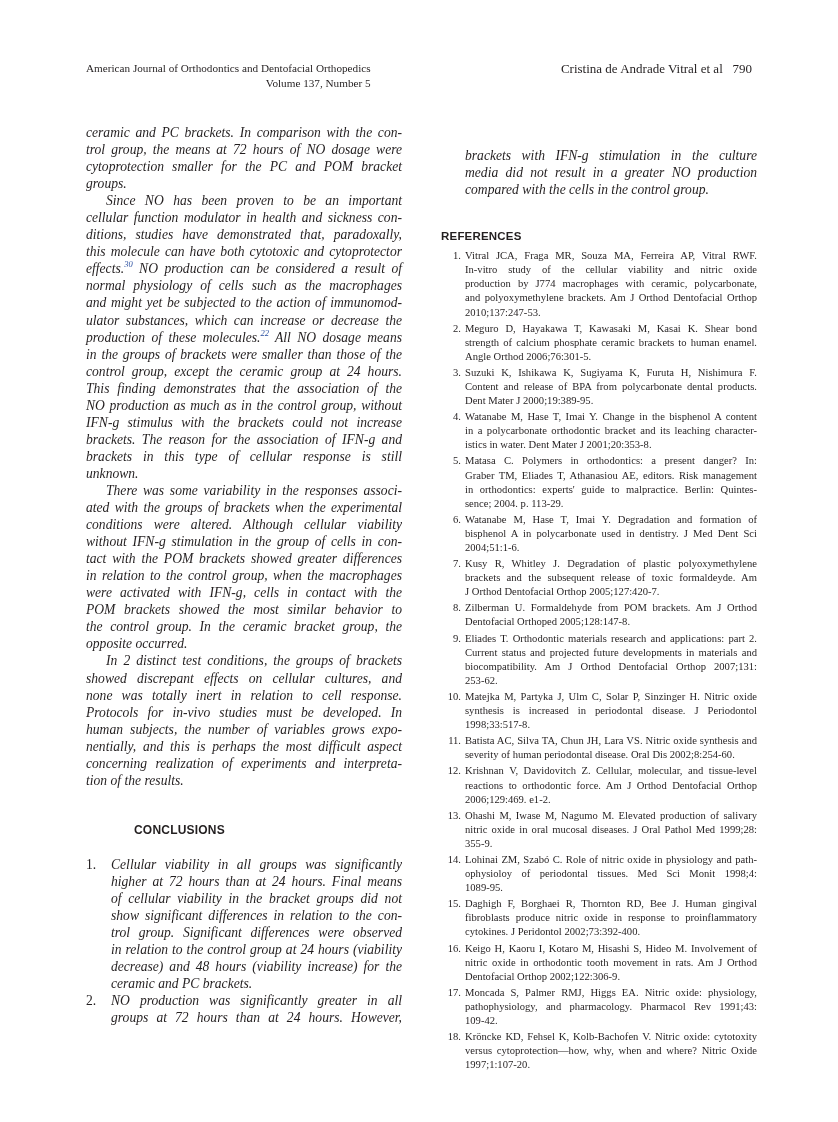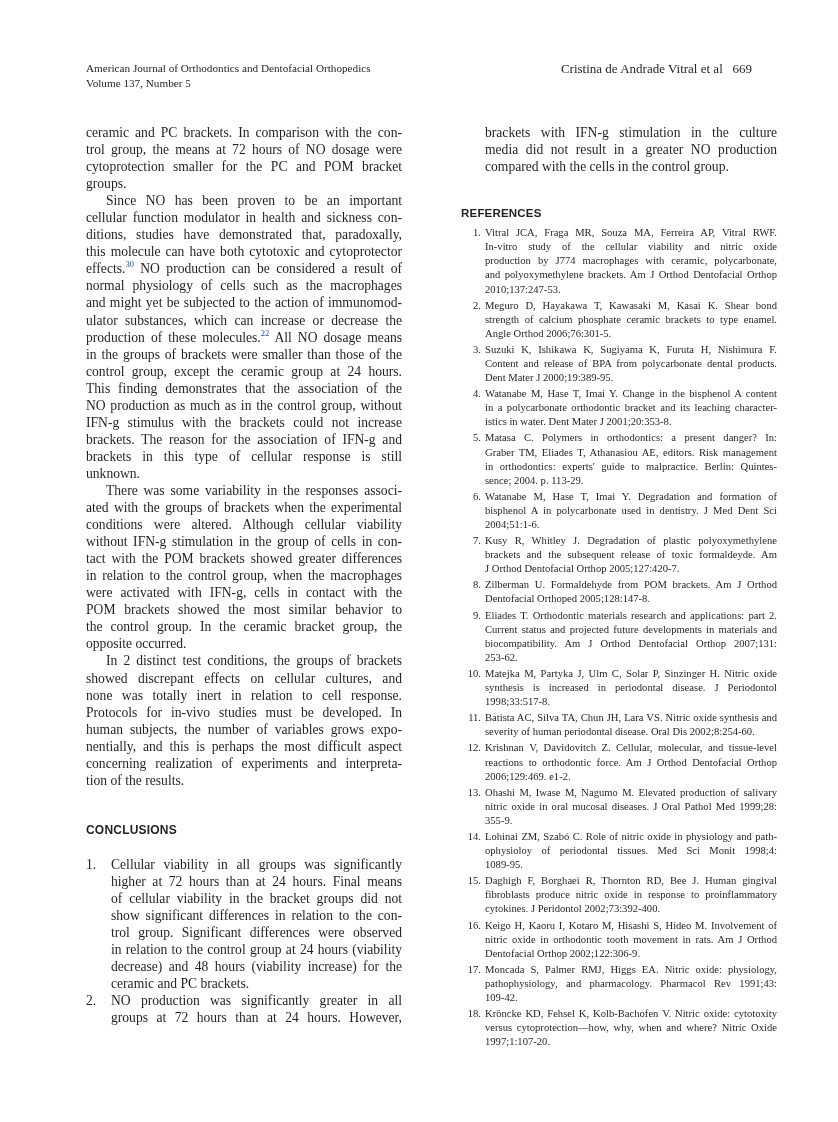--- a/index.html
+++ b/index.html
@@ -1,45 +1,45 @@
 <!DOCTYPE html>
 <html><head>
 <meta charset="utf-8">
 <style>
   html, body { margin: 0; padding: 0; background: #ffffff; }
   body { width: 838px; height: 1122px; position: relative; overflow: hidden;
          font-family: "Liberation Serif", "DejaVu Serif", serif; color: #231f20; }
-  .header-left { position: absolute; left: 86px; top: 61px; font-size: 11.2px; line-height: 15px; }
+  .header-left { position: absolute; left: 86px; top: 61px; font-size: 11.2px; line-height: 15px; text-align: right; }
   .header-right { position: absolute; right: 86px; top: 61px; font-size: 13px; line-height: 15px; white-space: pre; }
   .col { position: absolute; top: 124px; }
   .col-left { left: 86px; width: 316px; }
-  .col-right { left: 461px; width: 316px; }
+  .col-right { left: 441px; width: 316px; margin-top: 23px; }
   .body-text { font-size: 13.6px; line-height: 17.05px; text-align: justify; }
-  .ln { display: block; white-space: nowrap; text-align-last: justify; height: 17.05px; }
+  .ln { display: block; white-space: nowrap; text-align-last: justify; height: 17.05px; font-style: italic; }
   .ln.last { text-align-last: left; }
   .ln.indent { padding-left: 20px; }
   sup { font-size: 8.5px; color: #2a4fa0; vertical-align: 6px; line-height: 0; }
   .section-head { font-family: "Liberation Sans", "DejaVu Sans", sans-serif; font-size: 12px;
                   letter-spacing: 0.2px; color: #231f20; font-weight: bold; }
   .concl-item { position: relative; padding-left: 25px; }
   .concl-num { position: absolute; left: 0; top: 0; font-size: 13.6px; }
   .refs { font-size: 10.6px; line-height: 14.1px; }
   .ref { position: relative; padding-left: 24px; margin-bottom: 2px; }
   .ref-num { position: absolute; right: calc(100% - 20px); top: 0; white-space: nowrap; }
   .rl { display: block; white-space: nowrap; text-align: justify; text-align-last: justify; height: 14.1px; }
   .rl.last { text-align-last: left; }
 </style>
 </head>
 <body>
 
 <div class="header-left">
   <div>American Journal of Orthodontics and Dentofacial Orthopedics</div>
   <div>Volume 137, Number 5</div>
 </div>
-<div class="header-right"><span>Cristina de Andrade Vitral et al</span>   <span>669</span></div>
+<div class="header-right"><span>Cristina de Andrade Vitral et al</span>   <span>790</span></div>
 
 <div class="col col-left body-text">
   <div>
     <span class="ln">ceramic and PC brackets. In comparison with the con-</span>
     <span class="ln">trol group, the means at 72 hours of NO dosage were</span>
     <span class="ln">cytoprotection smaller for the PC and POM bracket</span>
     <span class="ln last">groups.</span>
   </div>
   <div>
     <span class="ln indent">Since NO has been proven to be an important</span>
@@ -76,21 +76,21 @@
     <span class="ln indent">In 2 distinct test conditions, the groups of brackets</span>
     <span class="ln">showed discrepant effects on cellular cultures, and</span>
     <span class="ln">none was totally inert in relation to cell response.</span>
     <span class="ln">Protocols for in-vivo studies must be developed. In</span>
     <span class="ln">human subjects, the number of variables grows expo-</span>
     <span class="ln">nentially, and this is perhaps the most difficult aspect</span>
     <span class="ln">concerning realization of experiments and interpreta-</span>
     <span class="ln last">tion of the results.</span>
   </div>
 
-  <div class="section-head" style="margin-top:33px;">CONCLUSIONS</div>
+  <div class="section-head" style="margin-top:33px;margin-left:48px;">CONCLUSIONS</div>
 
   <div style="margin-top:17px;">
     <div class="concl-item">
       <span class="concl-num">1.</span>
       <span class="ln">Cellular viability in all groups was significantly</span>
       <span class="ln">higher at 72 hours than at 24 hours. Final means</span>
       <span class="ln">of cellular viability in the bracket groups did not</span>
       <span class="ln">show significant differences in relation to the con-</span>
       <span class="ln">trol group. Significant differences were observed</span>
       <span class="ln">in relation to the control group at 24 hours (viability</span>
@@ -119,21 +119,21 @@
         <span class="ref-num">1.</span>
         <span class="rl">Vitral JCA, Fraga MR, Souza MA, Ferreira AP, Vitral RWF.</span>
         <span class="rl">In-vitro study of the cellular viability and nitric oxide</span>
         <span class="rl">production by J774 macrophages with ceramic, polycarbonate,</span>
         <span class="rl">and polyoxymethylene brackets. Am J Orthod Dentofacial Orthop</span>
         <span class="rl last">2010;137:247-53.</span>
       </div>
       <div class="ref">
         <span class="ref-num">2.</span>
         <span class="rl">Meguro D, Hayakawa T, Kawasaki M, Kasai K. Shear bond</span>
-        <span class="rl">strength of calcium phosphate ceramic brackets to type enamel.</span>
+        <span class="rl">strength of calcium phosphate ceramic brackets to human enamel.</span>
         <span class="rl last">Angle Orthod 2006;76:301-5.</span>
       </div>
       <div class="ref">
         <span class="ref-num">3.</span>
         <span class="rl">Suzuki K, Ishikawa K, Sugiyama K, Furuta H, Nishimura F.</span>
         <span class="rl">Content and release of BPA from polycarbonate dental products.</span>
         <span class="rl last">Dent Mater J 2000;19:389-95.</span>
       </div>
       <div class="ref">
         <span class="ref-num">4.</span>

